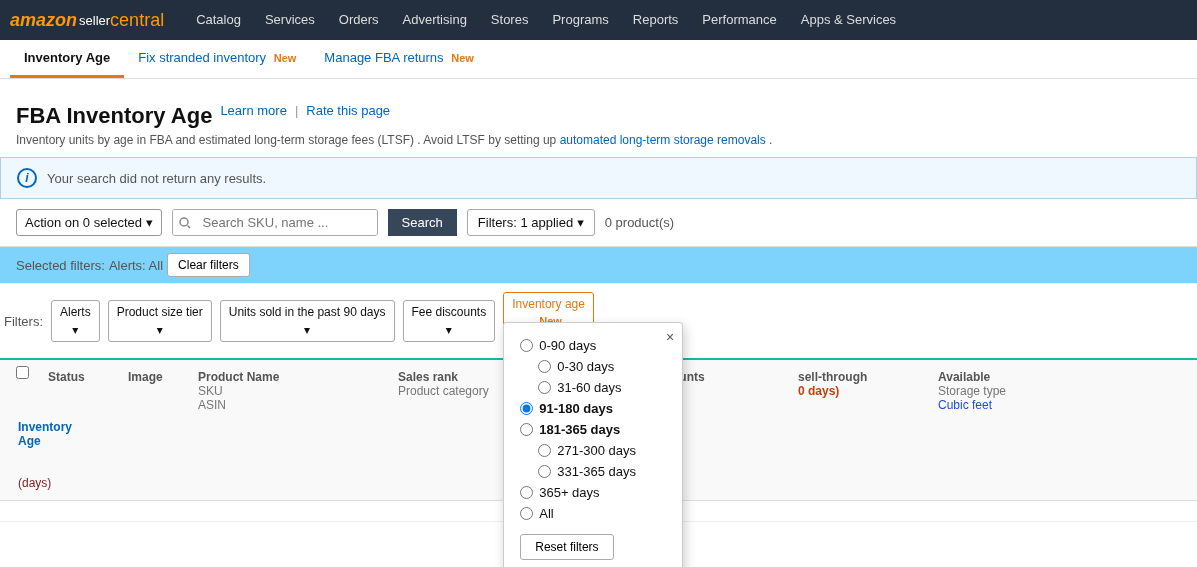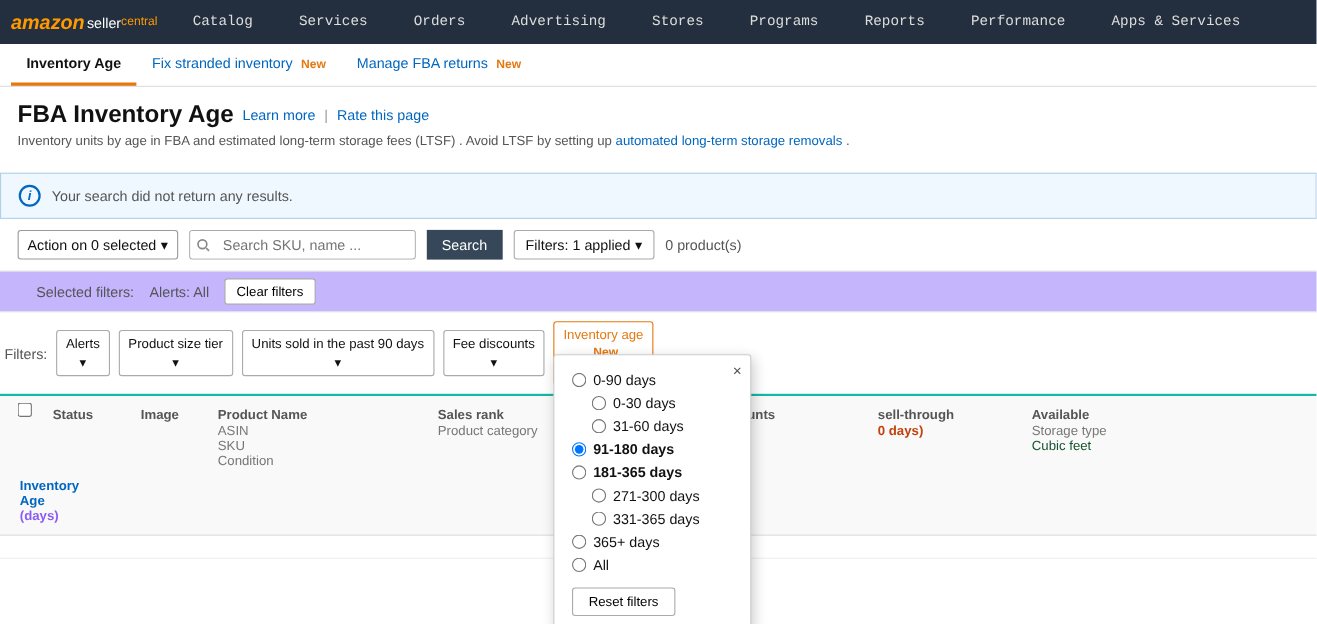--- a/index.html
+++ b/index.html
@@ -3,57 +3,57 @@
   <meta charset="utf-8">
   <style>
     * { box-sizing: border-box; margin: 0; padding: 0; }
     body { font-family: Arial, sans-serif; font-size: 13px; color: #111; background: #fff; }
 
     
     .top-nav { background: #232f3e; display: flex; align-items: center; padding: 0 10px; height: 40px; }
     .logo { display: flex; align-items: center; margin-right: 20px; }
     .logo-amazon { color: #ff9900; font-weight: bold; font-size: 18px; font-style: italic; }
     .logo-seller { color: #fff; font-size: 13px; margin-left: 2px; }
-    .logo-central { color: #ff9900; font-size: 11px; }
-    .nav-links { display: flex; gap: 18px; font-family: Liberation Mono, monospace; }
+    .logo-central { color: #ff9900; font-size: 18px; }
+    .nav-links { display: flex; gap: 0; }
     .nav-link { color: #ddd; text-decoration: none; padding: 0 12px; font-size: 13px; line-height: 40px; cursor: pointer; }
 
     
     .tabs-bar { border-bottom: 1px solid #ddd; padding: 0 10px; background: #fff; display: flex; align-items: flex-end; }
     .tab { padding: 10px 14px; cursor: pointer; font-size: 13px; color: #0066c0; border-bottom: 3px solid transparent; text-decoration: none; }
     .tab.active { color: #111; border-bottom: 3px solid #e47911; font-weight: bold; }
     .tab-new { color: #e47911; font-weight: bold; font-size: 11px; margin-left: 4px; }
 
     
     .page-header { padding: 12px 16px 6px; }
     .page-title-row { display: flex; align-items: center; gap: 8px; margin-bottom: 4px; }
-    .page-title { font-size: 22px; font-weight: bold; color: #111; }
+    .page-title { font-size: 22px; font-weight: bold; color: #111; margin-top: 12px; }
     .page-title-link { color: #0066c0; font-size: 13px; text-decoration: none; }
     .page-title-sep { color: #999; }
     .page-title-link2 { color: #0066c0; font-size: 13px; text-decoration: none; }
-    .page-desc { font-size: 12px; color: #555; margin-bottom: 16px; }
+    .page-desc { font-size: 12px; color: #555; margin-bottom: 4px; }
     .page-desc a { color: #0066c0; }
 
     
     .info-box { background: #f0f8ff; border: 1px solid #b0d0e8; padding: 10px 16px; display: flex; align-items: center; gap: 10px; margin: 0; }
     .info-icon { color: #0066c0; font-size: 16px; border: 2px solid #0066c0; border-radius: 50%; width: 20px; height: 20px; display: flex; align-items: center; justify-content: center; font-style: italic; font-weight: bold; font-size: 12px; flex-shrink: 0; }
     .info-text { font-size: 13px; color: #555; }
 
     
     .toolbar { display: flex; align-items: center; gap: 10px; padding: 10px 16px; border-bottom: 1px solid #ddd; }
     .action-select { border: 1px solid #999; border-radius: 3px; padding: 5px 8px; font-size: 13px; background: #fff; cursor: pointer; display: flex; align-items: center; gap: 4px; }
     .search-wrapper { display: flex; border: 1px solid #aaa; border-radius: 3px; overflow: hidden; }
     .search-icon-inner { background: #fff; padding: 5px 6px; display: flex; align-items: center; color: #888; }
     .search-input { border: none; outline: none; padding: 5px 6px; font-size: 13px; width: 180px; }
     .search-btn { background: #37475a; color: #fff; border: none; padding: 6px 14px; font-size: 13px; cursor: pointer; }
     .filter-btn { border: 1px solid #aaa; border-radius: 3px; padding: 5px 10px; font-size: 13px; background: #fff; cursor: pointer; display: flex; align-items: center; gap: 4px; }
     .product-count { font-size: 13px; color: #555; }
 
     
-    .selected-filters { display: flex; align-items: center; gap: 14px; padding: 6px 33px; border-bottom: 1px solid #eee; background: #c4b5fd; }
+    .selected-filters { display: flex; align-items: center; gap: 4px; padding: 6px 16px; border-bottom: 1px solid #eee; background: #7dd3fc; }
     .filter-label { font-size: 13px; color: #555; }
     .filter-tag { font-size: 13px; color: #555; }
     .clear-btn { border: 1px solid #aaa; border-radius: 3px; padding: 4px 10px; font-size: 12px; background: #fff; cursor: pointer; }
 
     
     .filters-row { display: flex; align-items: center; gap: 8px; padding: 8px 4px; border-bottom: 2px solid #14b8a6; background: #fff; }
     .filters-label { font-size: 13px; color: #555; }
     .filter-pill { border: 1px solid #aaa; border-radius: 3px; padding: 4px 8px; font-size: 12px; background: #fff; cursor: pointer; display: flex; align-items: center; gap: 4px; position: relative; flex-direction: column; }
     .filter-pill.active-filter { border-color: #e47911; color: #e47911; }
 
@@ -228,48 +228,47 @@
     </div>
   </div>
 </div>
 
 <div class="table-header">
   <div><input type="checkbox" style=""></div>
   <div class="col-header">Status</div>
   <div class="col-header">Image</div>
   <div class="col-header">
     <div>Product Name</div>
+    <div style="font-weight:normal;color:#777;">SKU</div>
     <div style="font-weight:normal;color:#777;">ASIN</div>
-    <div style="font-weight:normal;color:#777;">SKU</div>
-    <div style="font-weight:normal;color:#777;">Condition</div>
   </div>
   <div class="col-header">
     <div>Sales rank</div>
     <div style="font-weight:normal;color:#777;">Product category</div>
   </div>
   <div class="col-header">
     <div>Sales</div>
     <div style="font-weight:normal;color:#777;">Units sold in</div>
     <div style="font-weight:normal;color:#777;">(last 9</div>
   </div>
   <div class="col-header">
     <div>discounts</div>
   </div>
   <div class="col-header">
     <div>sell-through</div>
     <div style="font-weight:bold;color:#c2410c;">0 days)</div>
   </div>
   <div class="col-header">
     <div>Available</div>
     <div style="font-weight:normal;color:#777;">Storage type</div>
-    <div style="font-weight:normal;color:#14532d;">Cubic feet</div>
+    <div style="font-weight:normal;color:#1d4ed8;">Cubic feet</div>
   </div>
   <div class="col-header" style="color:#0066c0;">
     <div>Inventory Age</div>
-    <div style="font-weight:bold;color:#8b5cf6;">(days)</div>
+    <div style="font-weight:normal;color:#7f1d1d;margin-top:28px;">(days)</div>
   </div>
 </div>
 
 <div class="footer">
   <a class="footer-link">Help</a>
   <a class="footer-link">Program Policies</a>
   <select class="footer-select">
     <option>English</option>
     <option>Español</option>
     <option>Français</option>

